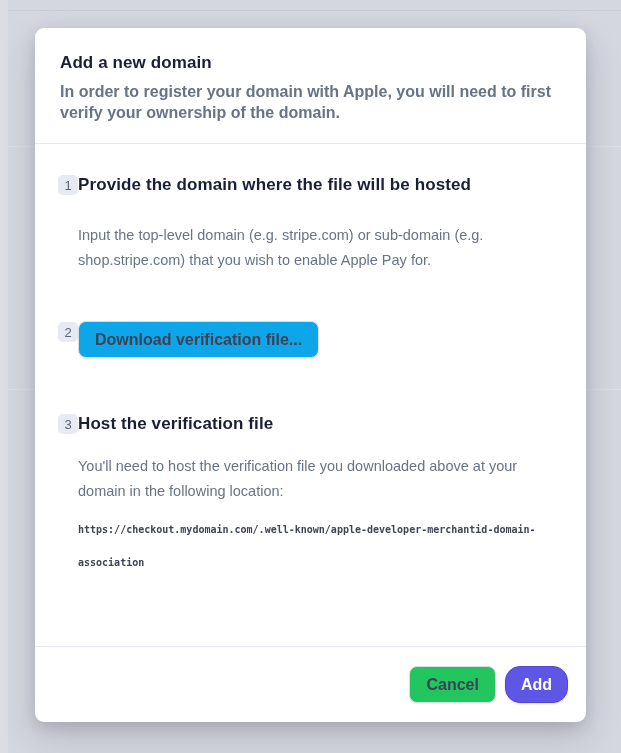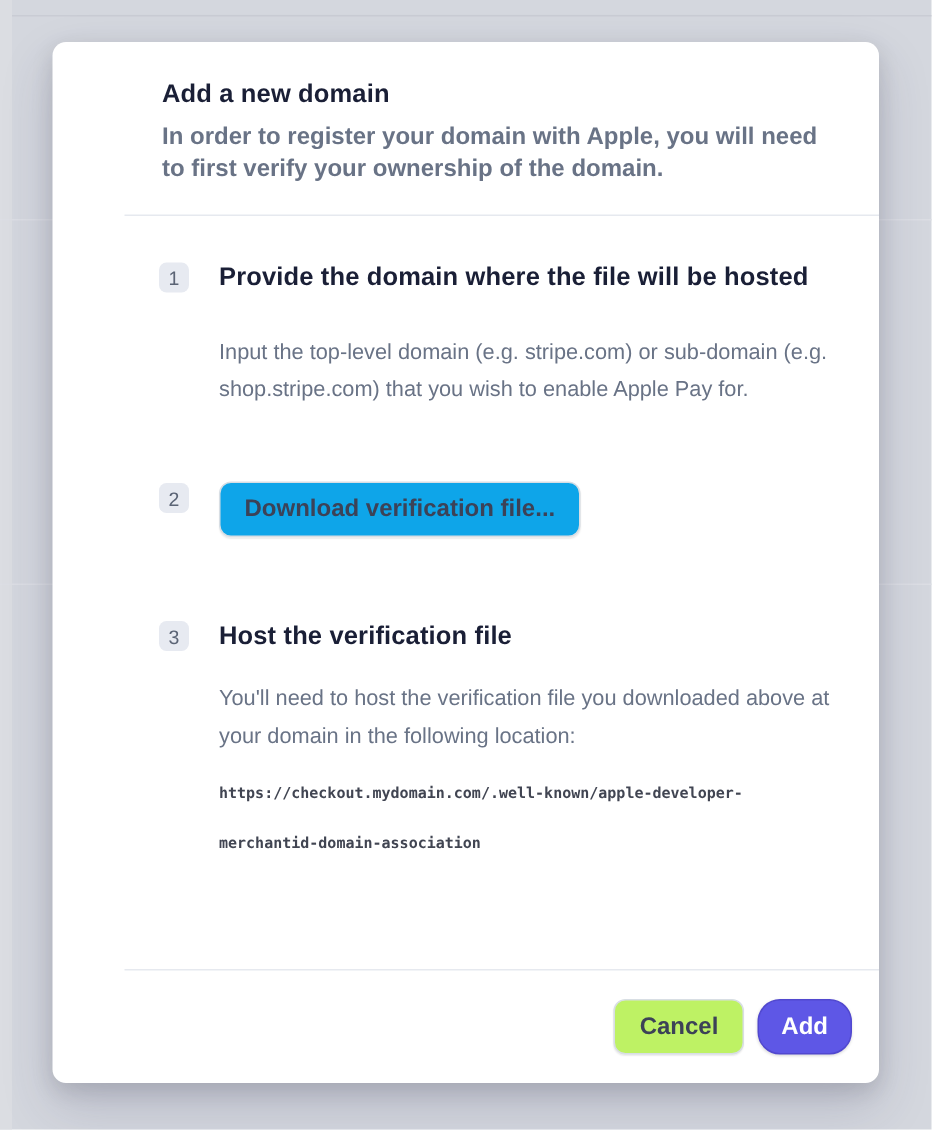--- a/index.html
+++ b/index.html
@@ -28,21 +28,21 @@
     background: #dcdee4;
   }
 
   
   .modal {
     position: absolute; left: 35px; top: 28px;
     width: 551px; height: 694px;
     background: #ffffff;
     border-radius: 9px;
     box-shadow: 0 15px 35px rgba(50,50,93,.18), 0 5px 15px rgba(0,0,0,.12);
-    display: flex; flex-direction: column; padding-left: 48px;
+    display: flex; flex-direction: column;
   }
   .modal-header {
     padding: 25px 25px 20px 25px;
     border-bottom: 1px solid #e6e9ef;
   }
   .modal-title {
     font-size: 17px; font-weight: 700; color: #1a1f36;
     letter-spacing: .1px;
     margin-bottom: 8px;
   }
@@ -57,21 +57,21 @@
     padding: 30px 25px 0 23px;
   }
   .step { display: flex; }
   .step-badge {
     flex: 0 0 auto;
     width: 20px; height: 20px; margin-top: 1px;
     background: #e7eaf1; border-radius: 5px;
     font-size: 13px; color: #5b6475;
     display: flex; align-items: center; justify-content: center;
   }
-  .step-content { flex: 1 1 auto; margin-left: 20px; min-width: 0; }
+  .step-content { flex: 1 1 auto; min-width: 0; }
   .step-heading {
     font-size: 17px; font-weight: 700; color: #1a1f36;
     line-height: 22px; letter-spacing: .1px;
   }
   .step-desc {
     font-size: 14.5px; color: #697386; line-height: 25px;
     margin-top: 27px; max-width: 462px;
   }
   .step3 .step-desc { margin-top: 19px; max-width: 470px; }
 
@@ -110,21 +110,21 @@
   }
 
   .modal-footer {
     flex: 0 0 76px;
     border-top: 1px solid #e6e9ef;
     display: flex; align-items: center; justify-content: flex-end;
     padding: 0 18px;
   }
   .cancel-btn {
     height: 37px; padding: 0 16px;
-    background: #bef264;
+    background: #22c55e;
     border: 1px solid #d8dee4; border-radius: 8px;
     box-shadow: 0 1px 1px rgba(0,0,0,.08);
     font-family: "Liberation Sans", "DejaVu Sans", sans-serif;
     font-size: 16px; font-weight: 700; color: #3c4257;
     cursor: pointer;
     text-align: center;
   }
   .add-btn {
     height: 37px; padding: 0 15px;
     margin-left: 9px;

